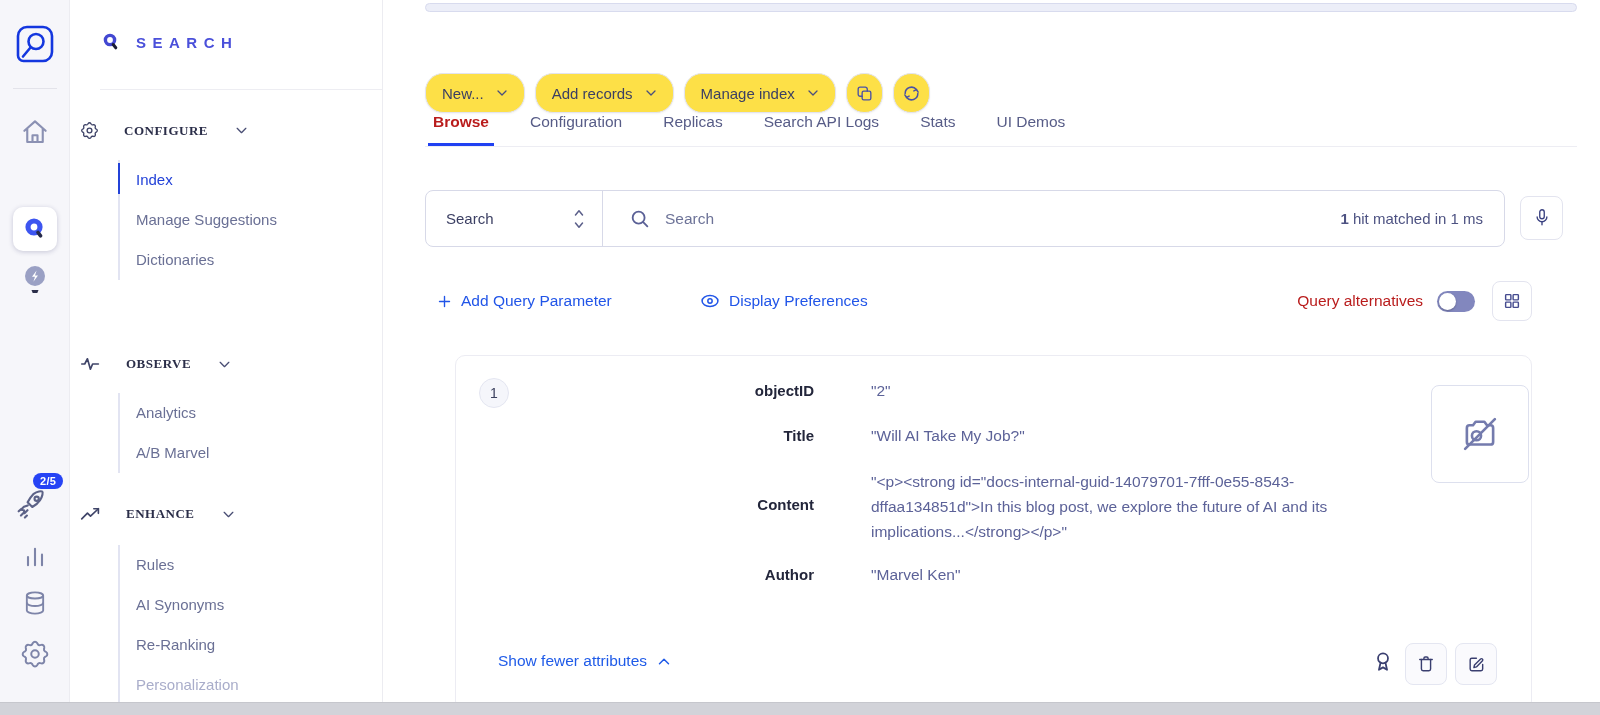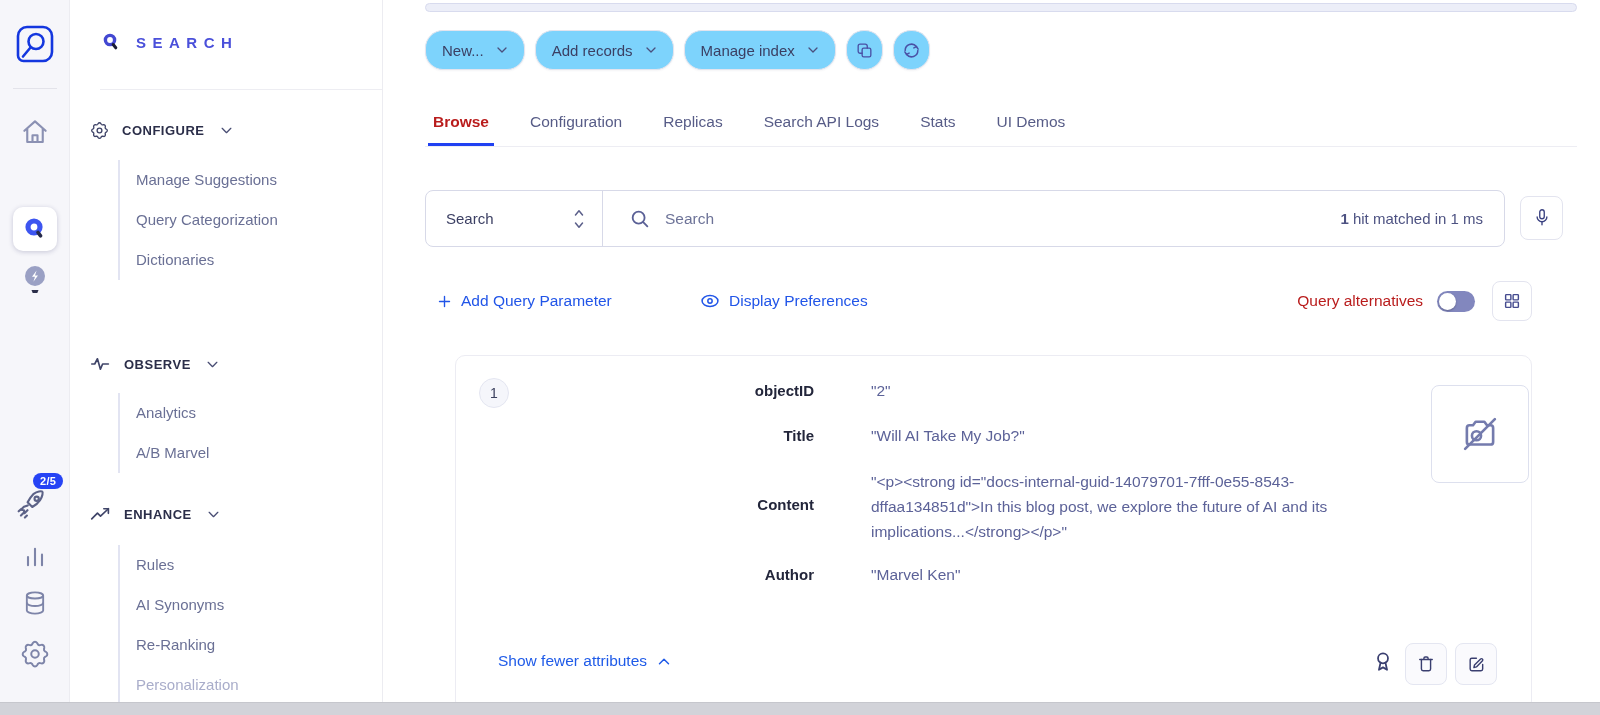--- a/index.html
+++ b/index.html
@@ -21,36 +21,36 @@
   .rail-badge { left:33px; top:473px; background:#2643f5; color:#fff; font-size:11px; font-weight:bold; padding:2px 7px; border-radius:9px; letter-spacing:.3px; z-index:2; }
   .rail-bars { left:21px; top:543px; width:28px; height:28px; color:#7d84a8; }
   .rail-db { left:21px; top:589px; width:28px; height:28px; color:#7d84a8; }
   .rail-gear { left:20px; top:639px; width:30px; height:30px; color:#7d84a8; }
 
   
   .sidebar { position:absolute; left:70px; top:0; width:313px; height:715px; background:#fff; border-right:1px solid #ececf1; }
   .prod-head { position:absolute; left:30px; top:31px; display:flex; align-items:center; gap:14px; }
   .prod-title { font-size:15px; font-weight:bold; letter-spacing:6.5px; color:#4a50da; }
   .side-div { position:absolute; left:30px; right:0; top:89px; height:1px; background:#ededf2; }
-  .sec-head { position:absolute; left:20px; display:flex; align-items:center; gap:13px; cursor:pointer; }
+  .sec-head { position:absolute; left:10px; display:flex; align-items:center; gap:25px; cursor:pointer;font-family:Liberation Serif, serif; }
   .sec-label { font-size:13px; font-weight:bold; letter-spacing:.5px; color:#2b2e49; }
   .sec-icon { color:#3f4468; }
   .sec-chev { color:#494e74; margin-left:2px; }
   .side-list { position:absolute; left:48px; list-style:none; border-left:2px solid #e2e4f2; }
   .side-list li { line-height:40px; height:40px; padding-left:16px; font-size:15px; color:#6a7095; cursor:pointer; white-space:nowrap; position:relative; }
   .side-list li.active { color:#2342d8; }
   .side-list li.active::before { content:""; position:absolute; left:-2px; top:3px; bottom:6px; width:2px; background:#2342d8; }
   .side-list li.disabled { color:#a9adca; }
 
   
   .main { position:absolute; left:383px; top:0; right:0; height:715px; background:#fff; }
   .top-sliver { position:absolute; left:42px; right:23px; top:3px; height:9px; background:#eceef8; border:1px solid #d8dbee; border-radius:5px; }
 
   .toolbar { position:absolute; left:42px; top:30px; display:flex; align-items:center; }
-  .btn { display:inline-flex; align-items:center; gap:12px; height:40px; padding:0 16px; background:#7dd3fc; border:1px solid #e3e4ee; border-radius:18px; font-size:15px; color:#3b3f63; cursor:pointer; box-shadow:0 1px 2px rgba(40,44,80,.05); font-family:inherit; }
+  .btn { display:inline-flex; align-items:center; gap:12px; height:40px; padding:0 16px; background:#fde047; border:1px solid #e3e4ee; border-radius:18px; font-size:15px; color:#3b3f63; cursor:pointer; box-shadow:0 1px 2px rgba(40,44,80,.05); font-family:inherit;margin-top:43px; }
   .btn + .btn { margin-left:10px; }
   .btn .chev { color:#4a4f7d; }
   .iconbtn { width:37px; height:40px; padding:0; justify-content:center; gap:0; color:#4a51a5; }
   .ib-copy { margin-left:10px; }
   .ib-refresh { margin-left:9px; }
 
   .tabs { position:absolute; left:42px; right:23px; top:100px; height:47px; border-bottom:1px solid #ededf3; display:flex; padding-left:3px; }
   .tab { line-height:44px; padding:0 5px; margin-right:31px; font-size:15.5px; color:#575c87; cursor:pointer; white-space:nowrap; }
   .tab.active { color:#b91c1c; font-weight:bold; border-bottom:3px solid #2041f2; }
 
@@ -165,22 +165,22 @@
       <svg class="ic sec-icon" width="19" height="19" viewBox="0 0 24 24">
         <circle cx="12" cy="12" r="3"></circle>
         <path d="M10.3 3.2a2 2 0 0 1 3.4 0l.5.9a1.8 1.8 0 0 0 1.9.8l1-.2a2 2 0 0 1 2.3 2.3l-.2 1a1.8 1.8 0 0 0 .8 1.9l.9.5a2 2 0 0 1 0 3.4l-.9.5a1.8 1.8 0 0 0-.8 1.9l.2 1a2 2 0 0 1-2.3 2.3l-1-.2a1.8 1.8 0 0 0-1.9.8l-.5.9a2 2 0 0 1-3.4 0l-.5-.9a1.8 1.8 0 0 0-1.9-.8l-1 .2a2 2 0 0 1-2.3-2.3l.2-1a1.8 1.8 0 0 0-.8-1.9l-.9-.5a2 2 0 0 1 0-3.4l.9-.5a1.8 1.8 0 0 0 .8-1.9l-.2-1a2 2 0 0 1 2.3-2.3l1 .2a1.8 1.8 0 0 0 1.9-.8z"></path>
       </svg>
       <span class="sec-label">CONFIGURE</span>
       <svg class="ic sec-chev" width="13" height="9" viewBox="0 0 24 16" style="stroke-width:2.4">
           <polyline points="4 4 12 12 20 4"></polyline>
         </svg>
     </div>
     <ul class="side-list" style="top:160px;">
+      <li class="active">Index</li>
       <li>Manage Suggestions</li>
-      <li>Query Categorization</li>
       <li>Dictionaries</li>
     </ul>
 
     <div class="sec-head" style="top:355px;">
       <svg class="ic sec-icon" width="21" height="18" viewBox="0 0 24 20" style="stroke-width:1.9">
           <path d="M2 10h3.4L8.5 4l3.4 12 2.5-6H21"></path>
         </svg>
       <span class="sec-label">OBSERVE</span>
       <svg class="ic sec-chev" width="13" height="9" viewBox="0 0 24 16" style="stroke-width:2.4">
           <polyline points="4 4 12 12 20 4"></polyline>

